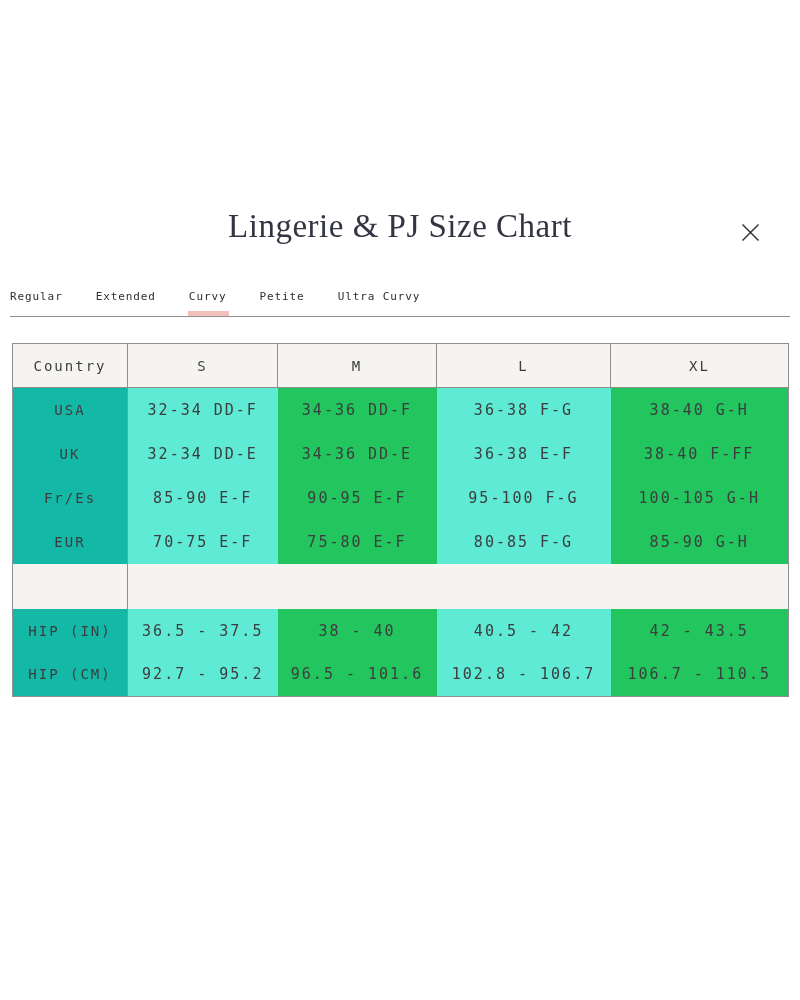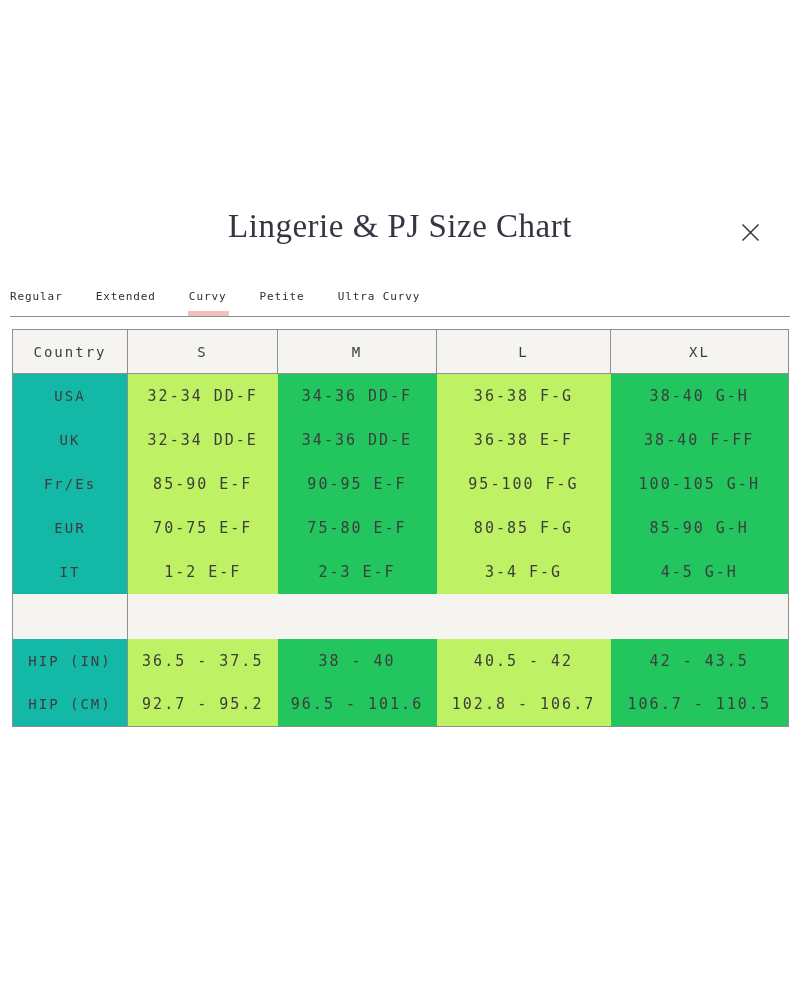--- a/index.html
+++ b/index.html
@@ -41,21 +41,21 @@
     white-space: nowrap;
   }
   .tab.active::after {
     content: "";
     position: absolute; left: -1px; right: -3px; bottom: 0; height: 5px;
     background: #f3c1b9;
   }
 
   
   .size-table {
-    position: absolute; top: 329px; left: 12px;
+    position: absolute; top: 343px; left: 12px;
     width: 776px;
     border-collapse: collapse;
     table-layout: fixed;
     border: 1px solid #8f8f8f;
   }
   .size-table col.c0 { width: 115px; }
   .size-table col.c1 { width: 150px; }
   .size-table col.c2 { width: 159px; }
   .size-table col.c3 { width: 174px; }
   .size-table col.c4 { width: 178px; }
@@ -77,21 +77,21 @@
     font-size: 15px; letter-spacing: 2px;
     color: #3d3d3d;
     text-align: center; vertical-align: middle;
     white-space: nowrap;
   }
   .size-table td.country {
     background: #14b8a6;
     border-right: 1px solid #8f8f8f;
     font-size: 14px;
   }
-  .size-table td.col-s, .size-table td.col-l { background: #bef264; margin-top: 34px; }
+  .size-table td.col-s, .size-table td.col-l { background: #5eead4; margin-top: 34px; }
   .size-table td.col-m, .size-table td.col-xl { background: #22c55e; }
   .size-table tr.gap-row td { height: 45px; background: #f5f4f1; }
   .size-table tr.gap-row td.country { border-right: 1px solid #8f8f8f; }
 </style>
 </head>
 <body>
 
 <h1 class="modal-title">Lingerie &amp; PJ Size Chart</h1>
 
 <button class="close-btn">
@@ -150,27 +150,20 @@
       <td class="col-l">95-100 F-G</td>
       <td class="col-xl">100-105 G-H</td>
     </tr>
     <tr>
       <td class="country">EUR</td>
       <td class="col-s">70-75 E-F</td>
       <td class="col-m">75-80 E-F</td>
       <td class="col-l">80-85 F-G</td>
       <td class="col-xl">85-90 G-H</td>
     </tr>
-    <tr>
-      <td class="country">IT</td>
-      <td class="col-s">1-2 E-F</td>
-      <td class="col-m">2-3 E-F</td>
-      <td class="col-l">3-4 F-G</td>
-      <td class="col-xl">4-5 G-H</td>
-    </tr>
     <tr class="gap-row">
       <td class="country"></td>
       <td></td>
       <td></td>
       <td></td>
       <td></td>
     </tr>
     <tr>
       <td class="country">HIP (IN)</td>
       <td class="col-s">36.5 - 37.5</td>

